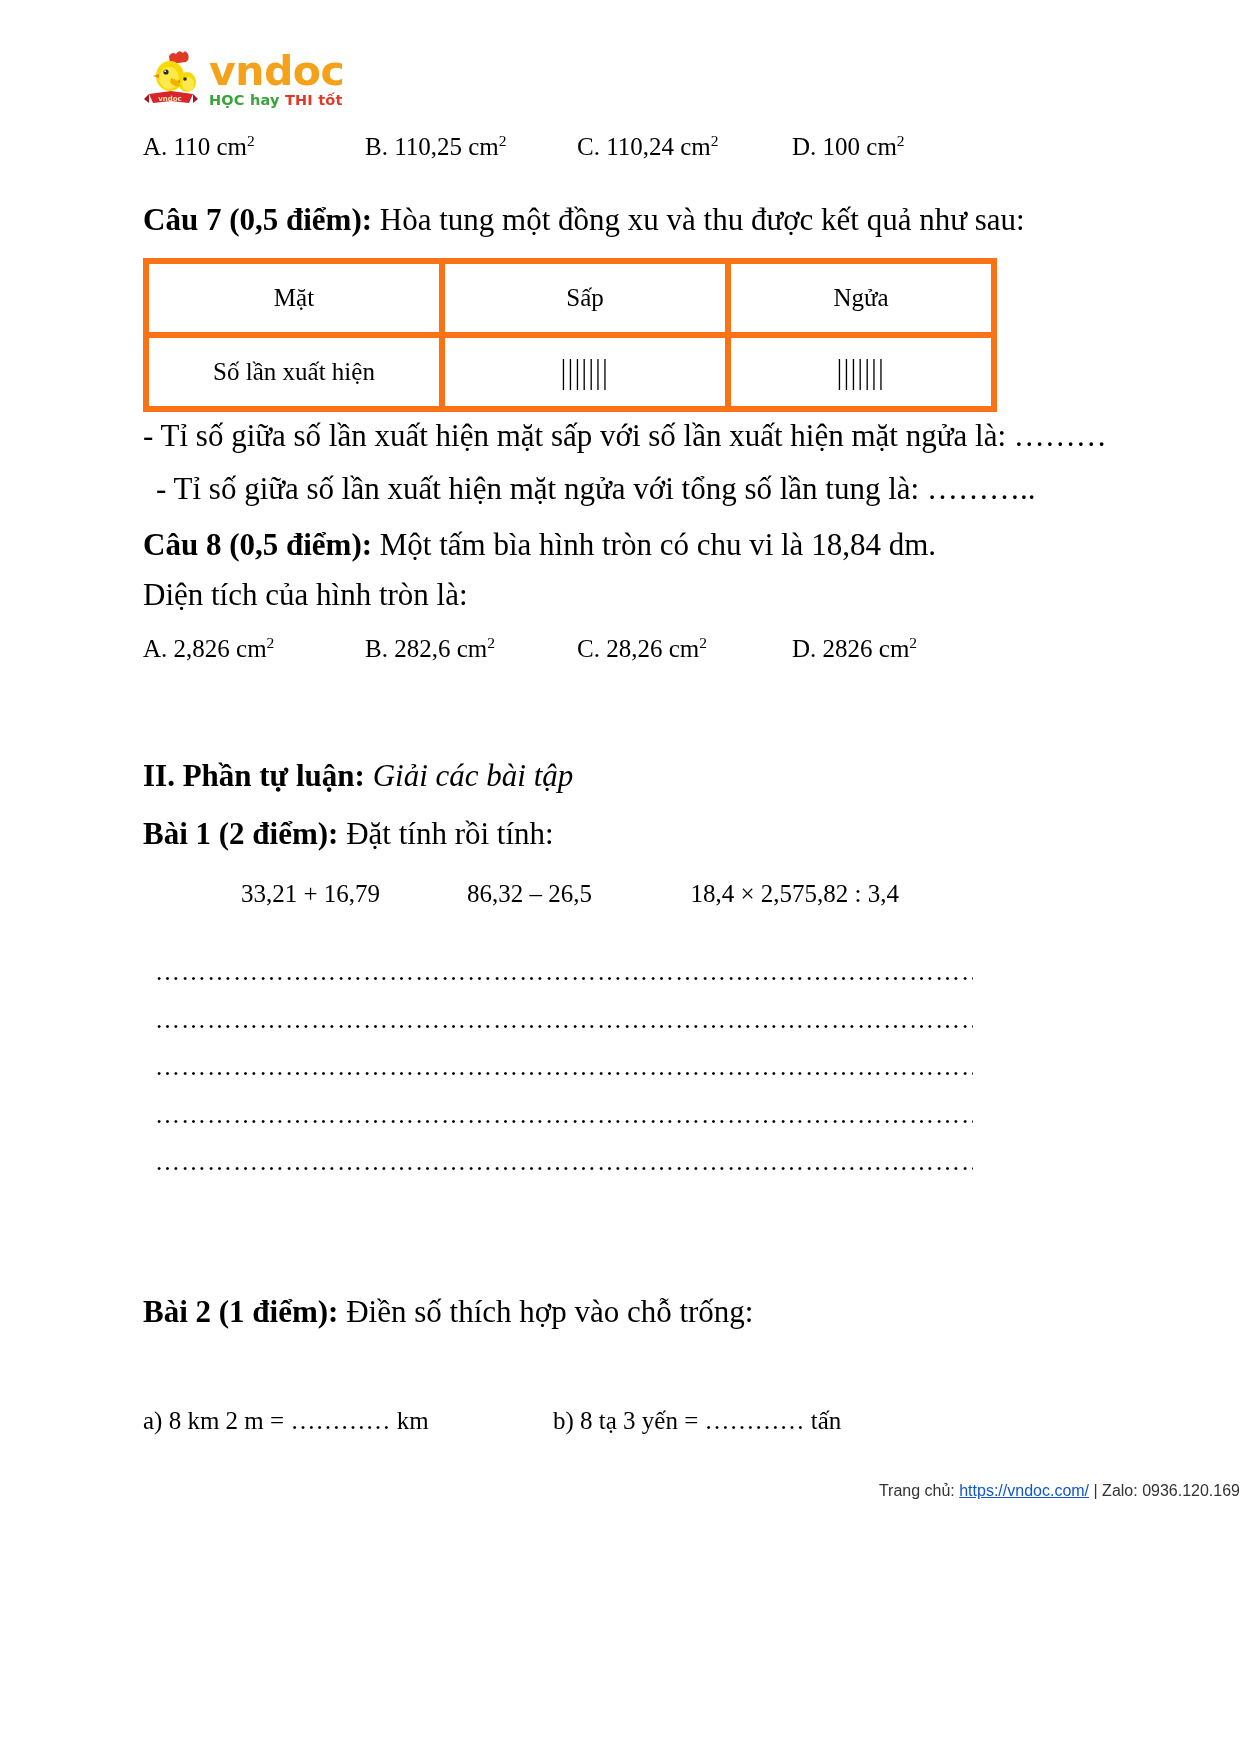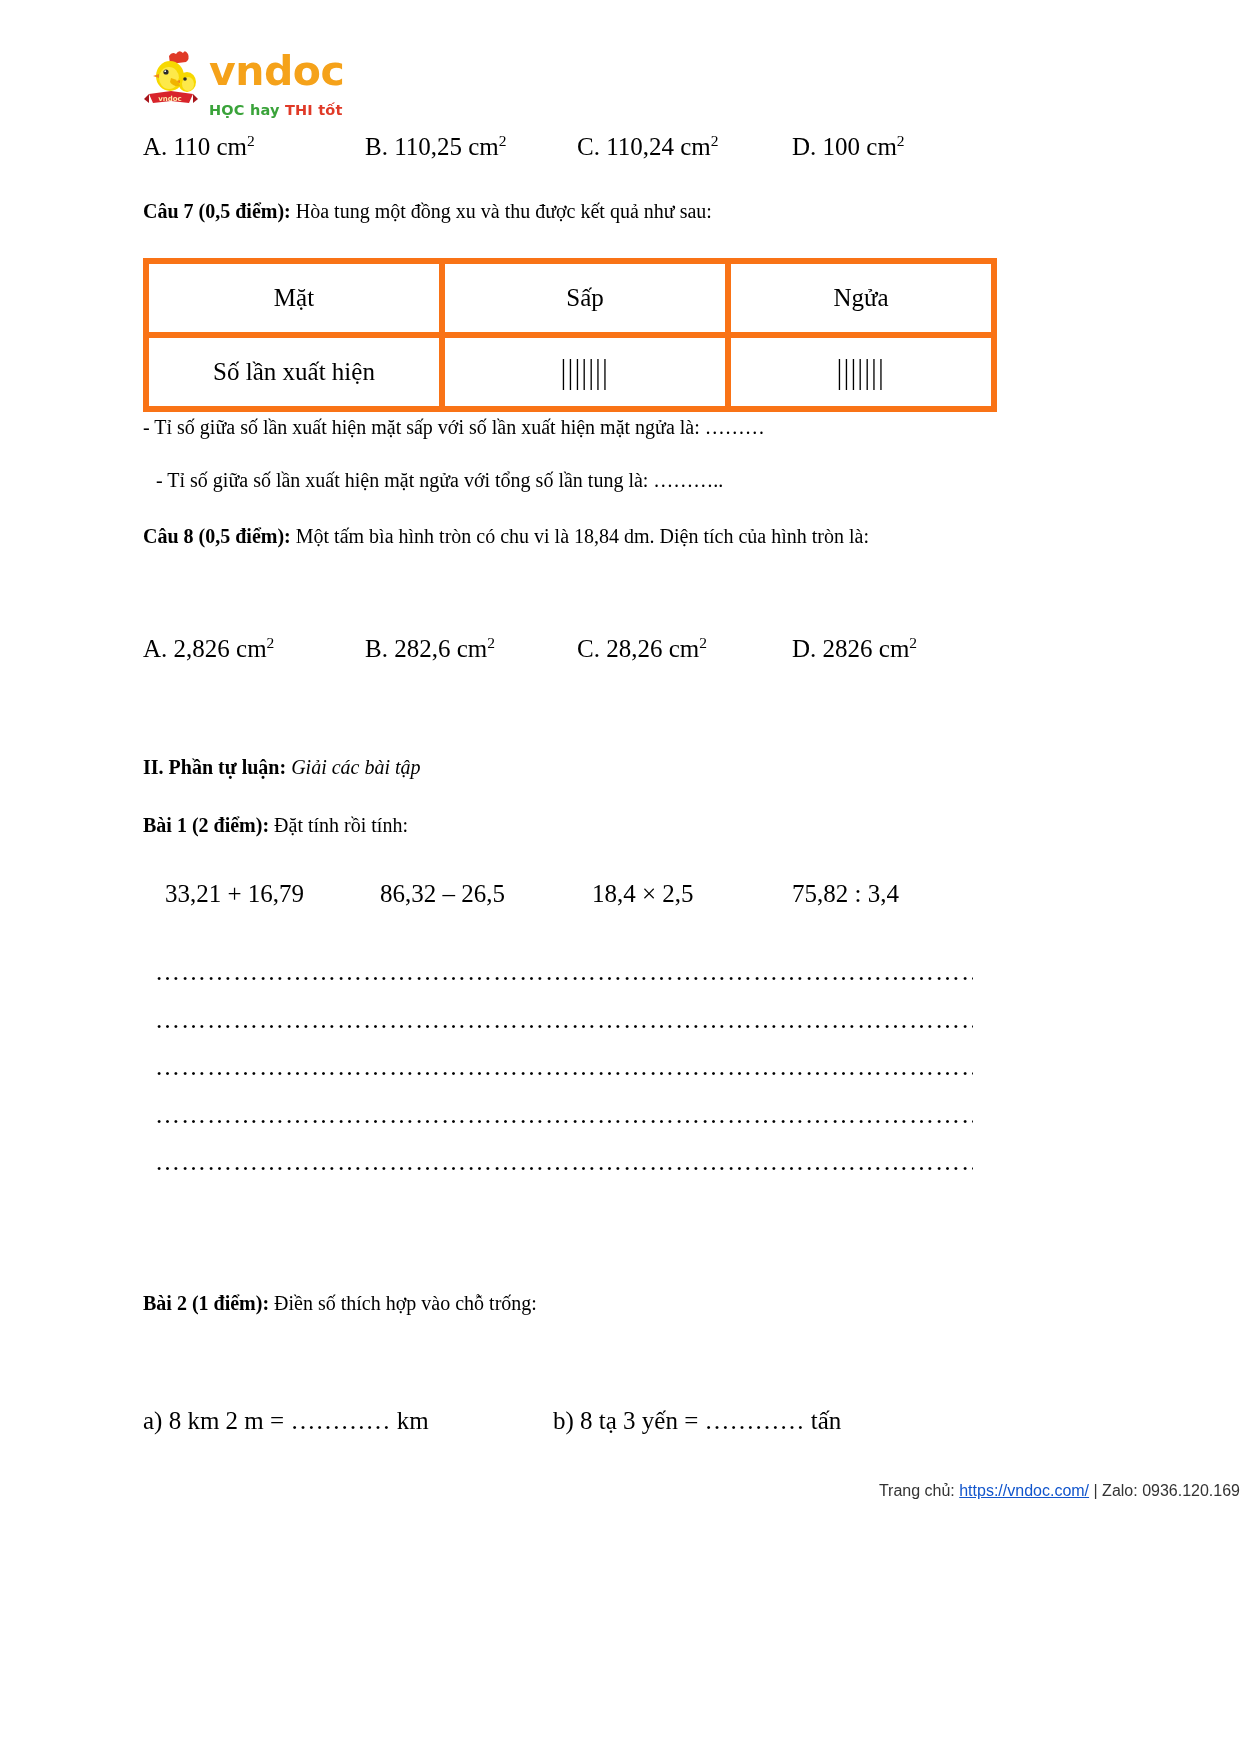--- a/index.html
+++ b/index.html
@@ -58,28 +58,28 @@
     line-height: 42px;
     color: #f5a21a;
     letter-spacing: -0.5px;
   }
   .logo-tag {
     font-family: "DejaVu Sans", sans-serif;
     font-weight: bold;
     font-size: 14.5px;
     line-height: 17px;
     letter-spacing: 0.2px;
-    margin-top: 10px;
+    margin-top: 0;
   }
   .tag-green { color: #3aa33a; }
   .tag-red { color: #e03a27; }
 
   
   .para {
-    font-size: 20px;
+    font-size: 31px;
     line-height: 1.52;
     margin: 0;
     white-space: nowrap;
   }
   .para.wrap { white-space: normal; }
   .b { font-weight: bold; }
   .i { font-style: italic; margin-top: 40px; }
 
   .answer-row {
     display: flex;
@@ -125,20 +125,21 @@
     letter-spacing: 1px;
     overflow: hidden;
     white-space: nowrap;
     width: 818px;
   }
 
   
   .expr-row {
     display: flex;
     font-size: 25px;
+    text-align: right;
   }
   .expr { flex: 0 0 auto; }
 
   
   .footer {
     position: absolute;
     left: 0;
     top: 1482px;
     width: 1240px;
     text-align: right;

